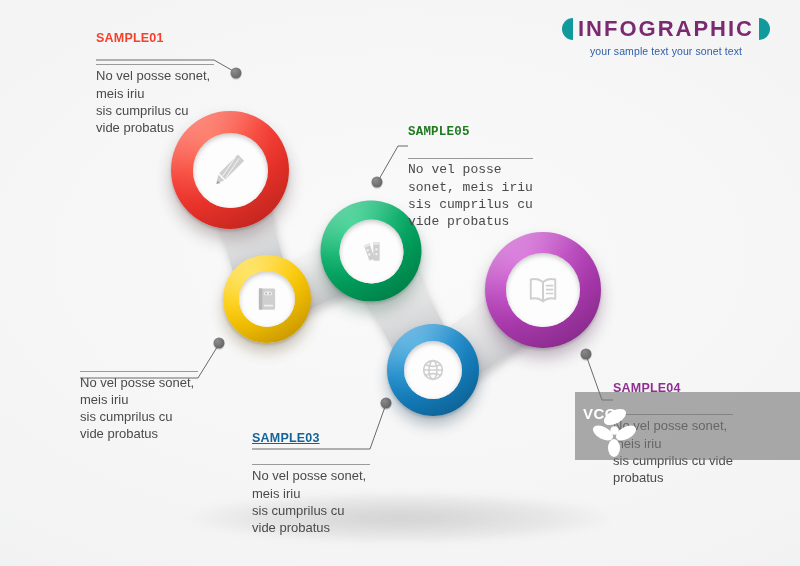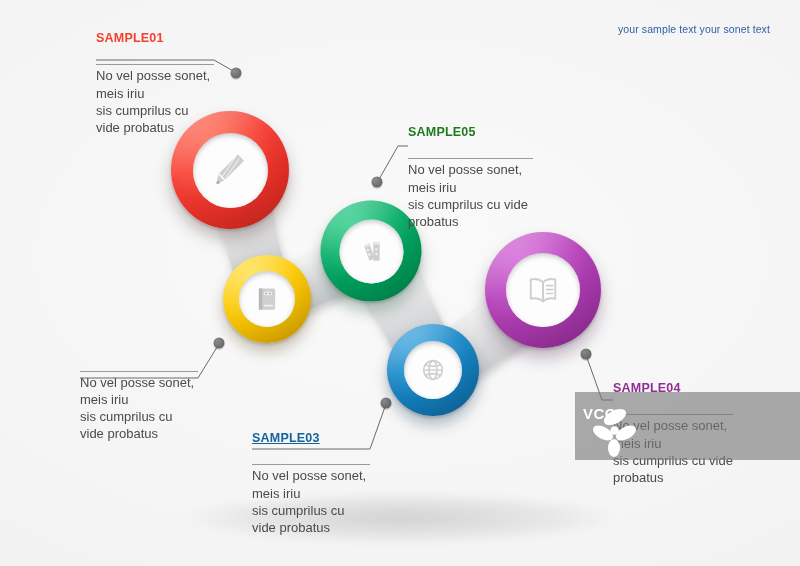--- a/index.html
+++ b/index.html
@@ -241,31 +241,36 @@
             <line x1="28" y1="23.5" x2="35" y2="23.5"></line>
             <line x1="28" y1="28" x2="35" y2="28"></line>
           </g>
           <line x1="24" y1="15" x2="24" y2="37" stroke="#cfcfcf" stroke-width="2.2"></line>
         </svg>
       </div>
     </div>
   </div>
 
   <div class="logo">
+    <div class="logo-row">
+      <span class="brk l"></span>
+      <span class="logo-title">INFOGRAPHIC</span>
+      <span class="brk r"></span>
+    </div>
     <div class="logo-sub">your sample text  your sonet text</div>
   </div>
 
   <div class="label" style="left:96px;top:31px;width:118px;">
     <div class="ttl" style="color:#f4402c;">SAMPLE01</div>
     <div class="rule"></div>
     <div class="body">No vel posse sonet, meis iriu
 sis cumprilus cu vide probatus</div>
   </div>
 
-  <div class="label ralign" style="left:408px;top:125px;width:125px;text-align:left;">
+  <div class="label ralign" style="left:408px;top:125px;width:125px;text-align:left;font-family:Liberation Mono, monospace;">
     <div class="ttl" style="color:#1f7a1f;text-align:left;">SAMPLE05</div>
     <div class="rule"></div>
     <div class="body" style="text-align:left;">No vel posse sonet, meis iriu
 sis cumprilus cu vide probatus</div>
   </div>
 
   <div class="label" style="left:80px;top:370px;width:118px;">
     <div class="rule"></div>
     <div class="body">No vel posse sonet, meis iriu
 sis cumprilus cu vide probatus</div>

